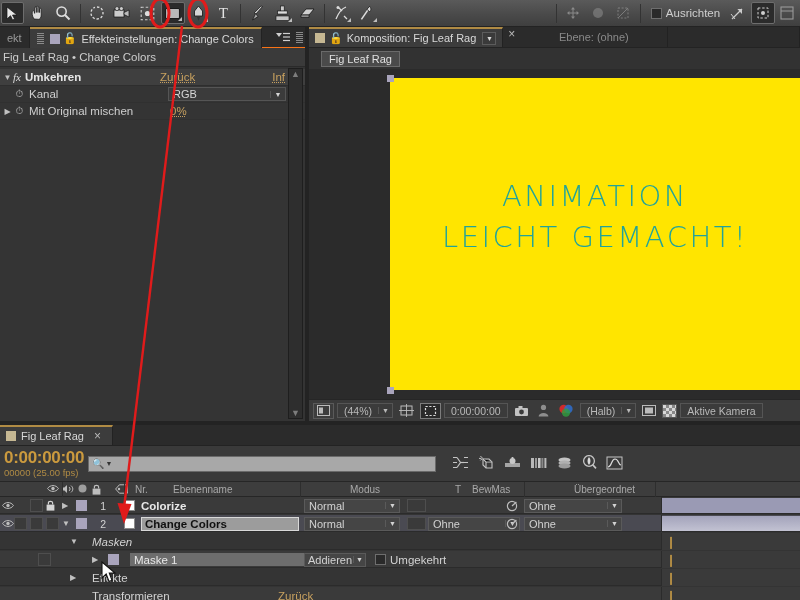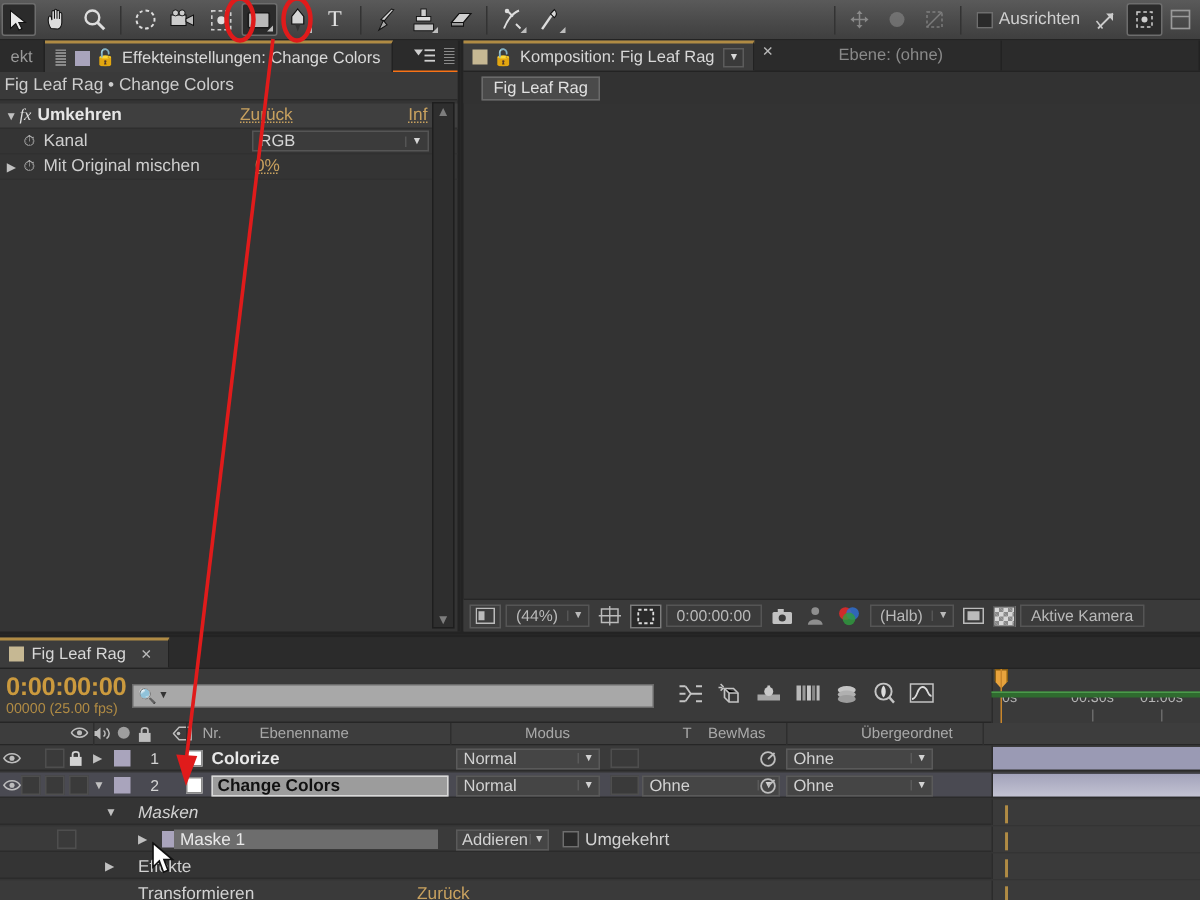--- a/index.html
+++ b/index.html
@@ -479,20 +479,28 @@
       <div class="comptab-inactive">
         <span>Ebene: (ohne)</span>
       </div>
       <div class="comptab-blank"></div>
     </div>
 
     <div class="breadcrumb">
       <span class="crumb">Fig Leaf Rag</span>
     </div>
 
+    <div class="viewer">
+      <div class="canvas">
+        <div class="canvas-text">ANIMATION
+LEICHT GEMACHT!</div>
+      </div>
+      <span class="handle" style="left:78px;top:6px;"></span>
+      <span class="handle" style="left:78px;top:318px;"></span>
+    </div>
 
     <div class="viewer-bottom">
       <span class="vb box">
         <svg width="13" height="11" viewBox="0 0 13 11">
             <rect x="0.5" y="0.5" width="12" height="10" fill="none" stroke="#bbb"></rect>
             <rect x="2" y="2.5" width="4" height="6" fill="#bbb"></rect>
           </svg>
       </span>
       <span class="vbcombo">
         <span class="lbl">(44%)</span>
@@ -618,34 +626,20 @@
         </span>
         <span>
           <svg width="17" height="14" viewBox="0 0 17 14">
               <rect x="1" y="1" width="15" height="12" fill="none" stroke="#c4c4c4" stroke-width="1"></rect>
               <path d="M2 11 C6 11 5 3 9 3 C13 3 12 9 15 9" fill="none" stroke="#dcdcdc" stroke-width="1.2"></path>
             </svg>
         </span>
       </div>
     </div>
 
-    <div class="ruler">
-      <div class="ruler-labels">
-        <span style="left:6px;">0s</span>
-        <span style="left:52px;">00:30s</span>
-        <span style="left:98px;">01:00s</span>
-      </div>
-      <span class="ruler-tick" style="left:66px;"></span>
-      <span class="ruler-tick" style="left:112px;"></span>
-      <div class="playhead" style="left:1px;">
-        <div class="head"></div>
-        <div class="line"></div>
-      </div>
-      <div class="workbar"></div>
-    </div>
 
     <div class="colhead">
       <span class="ch" style="left:3px;">
         <svg width="12" height="9" viewBox="0 0 12 9">
             <path d="M0.6 4.5 C3 0.6 9 0.6 11.4 4.5 C9 8.4 3 8.4 0.6 4.5 Z" fill="none" stroke="#bdbdbd" stroke-width="1"></path>
             <circle cx="6" cy="4.5" r="1.7" fill="#bdbdbd"></circle>
           </svg>
       </span>
       <span class="ch" style="left:17px;">
         <svg width="13" height="10" viewBox="0 0 13 10">
@@ -803,21 +797,21 @@
     </div>
 
     <div class="subrow" style="top:126px;background:#3a3a3a;">
       <span class="cell" style="left:38px;">
           <span class="sqbtn"></span>
         </span>
       <span class="cell tri" style="left:92px;">▶</span>
       <span class="cell" style="left:108px;">
           <span style="width:11px;height:11px;background:#a9a4bc;display:block;"></span>
         </span>
-      <span class="cell" style="left:116px;">
+      <span class="cell" style="left:130px;">
         <span class="maskname">Maske 1</span>
       </span>
       <span class="cell" style="left:304px;">
         <span class="maskmode">
           <span style="overflow:hidden;white-space:nowrap;">Addieren</span>
           <span class="ar">▼</span>
         </span>
       </span>
       <span class="cell" style="left:375px;gap:4px;">
         <span class="chk"></span>

